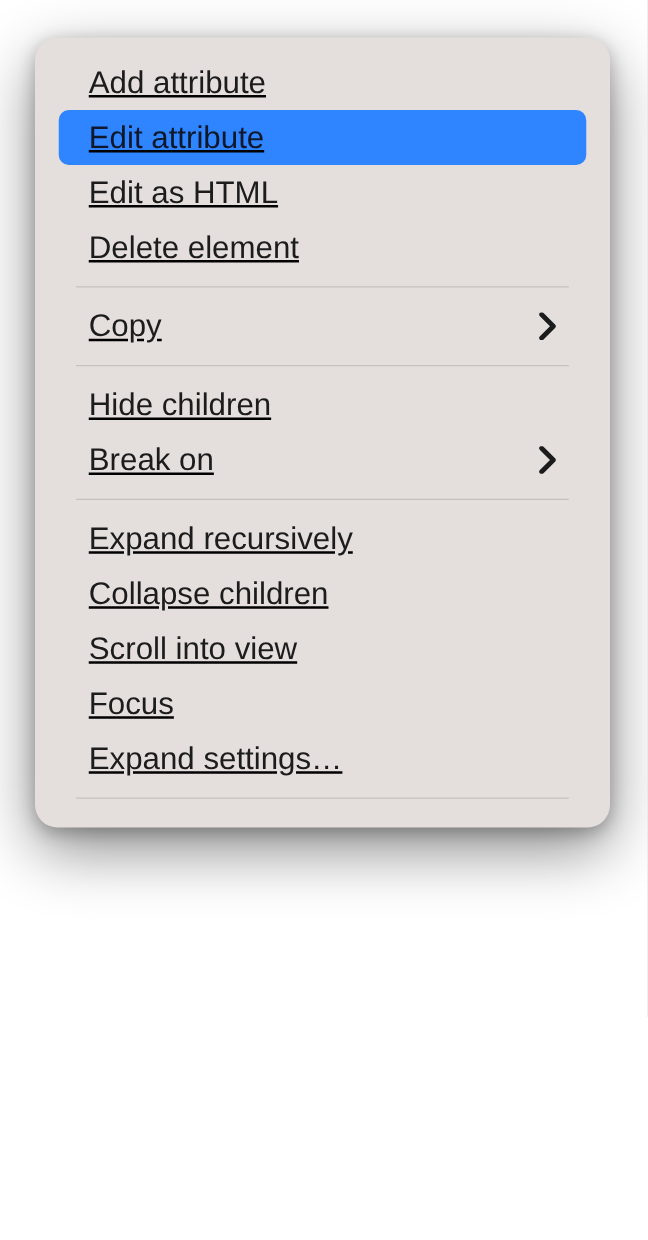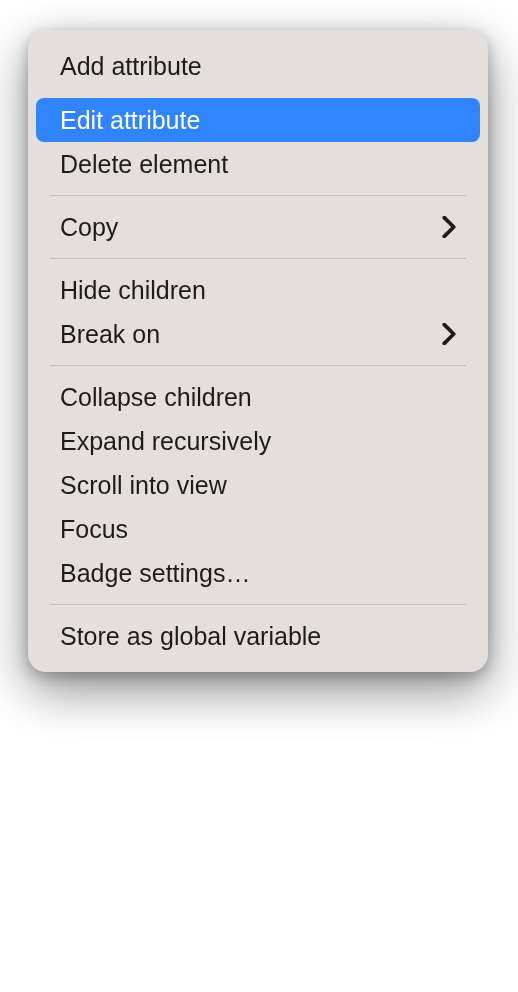--- a/index.html
+++ b/index.html
@@ -14,39 +14,39 @@
       background: transparent;
       display: flex;
       align-items: flex-start;
       justify-content: flex-start;
       padding: 30px 28px;
     }
     .context-menu {
       width: 460px;
       background: #e4dedd;
       border-radius: 18px;
-      padding: 14px 0;
+      padding: 14px 11px;
       box-shadow: 0 18px 50px rgba(0,0,0,0.45), 0 4px 14px rgba(0,0,0,0.25);
+      text-decoration: underline;
     }
     .menu-item {
       display: flex;
       align-items: center;
       justify-content: space-between;
       height: 44px;
       padding: 0 24px;
       font-size: 25px;
       color: #1c1c1c;
       cursor: default;
       margin: 0 8px;
       border-radius: 8px;
     }
     .menu-item.highlighted {
       background: #2e85ff;
-      color: #ffffff;
-      margin-top: 10px;
+      color: #0f172a;
     }
     .menu-item.disabled {
       color: #9a9493;
     }
     .menu-item .label {
       flex: 1;
       white-space: nowrap;
     }
     .menu-item .chevron {
       width: 14px;
@@ -71,20 +71,23 @@
 <body>
 
 <div class="context-menu" id="menu-root">
     <div class="menu-item">
       <span class="label">Add attribute</span>
     </div>
     <div class="menu-item highlighted">
       <span class="label">Edit attribute</span>
     </div>
     <div class="menu-item">
+      <span class="label">Edit as HTML</span>
+    </div>
+    <div class="menu-item">
       <span class="label">Delete element</span>
     </div>
     <div class="divider"></div>
     <div class="menu-item">
       <span class="label">Copy</span>
       <span class="chevron">
         <svg viewBox="0 0 8 14" fill="none" stroke="currentColor" stroke-width="2.4" stroke-linecap="round" stroke-linejoin="round">
           <polyline points="1,1 7,7 1,13"></polyline>
         </svg>
       </span>
@@ -96,31 +99,28 @@
     <div class="menu-item">
       <span class="label">Break on</span>
       <span class="chevron">
         <svg viewBox="0 0 8 14" fill="none" stroke="currentColor" stroke-width="2.4" stroke-linecap="round" stroke-linejoin="round">
           <polyline points="1,1 7,7 1,13"></polyline>
         </svg>
       </span>
     </div>
     <div class="divider"></div>
     <div class="menu-item">
-      <span class="label">Collapse children</span>
+      <span class="label">Expand recursively</span>
     </div>
     <div class="menu-item">
-      <span class="label">Expand recursively</span>
+      <span class="label">Collapse children</span>
     </div>
     <div class="menu-item">
       <span class="label">Scroll into view</span>
     </div>
     <div class="menu-item">
       <span class="label">Focus</span>
     </div>
     <div class="menu-item">
-      <span class="label">Badge settings…</span>
+      <span class="label">Expand settings…</span>
     </div>
     <div class="divider"></div>
-    <div class="menu-item">
-      <span class="label">Store as global variable</span>
-    </div>
   </div>
 
 </body></html>

